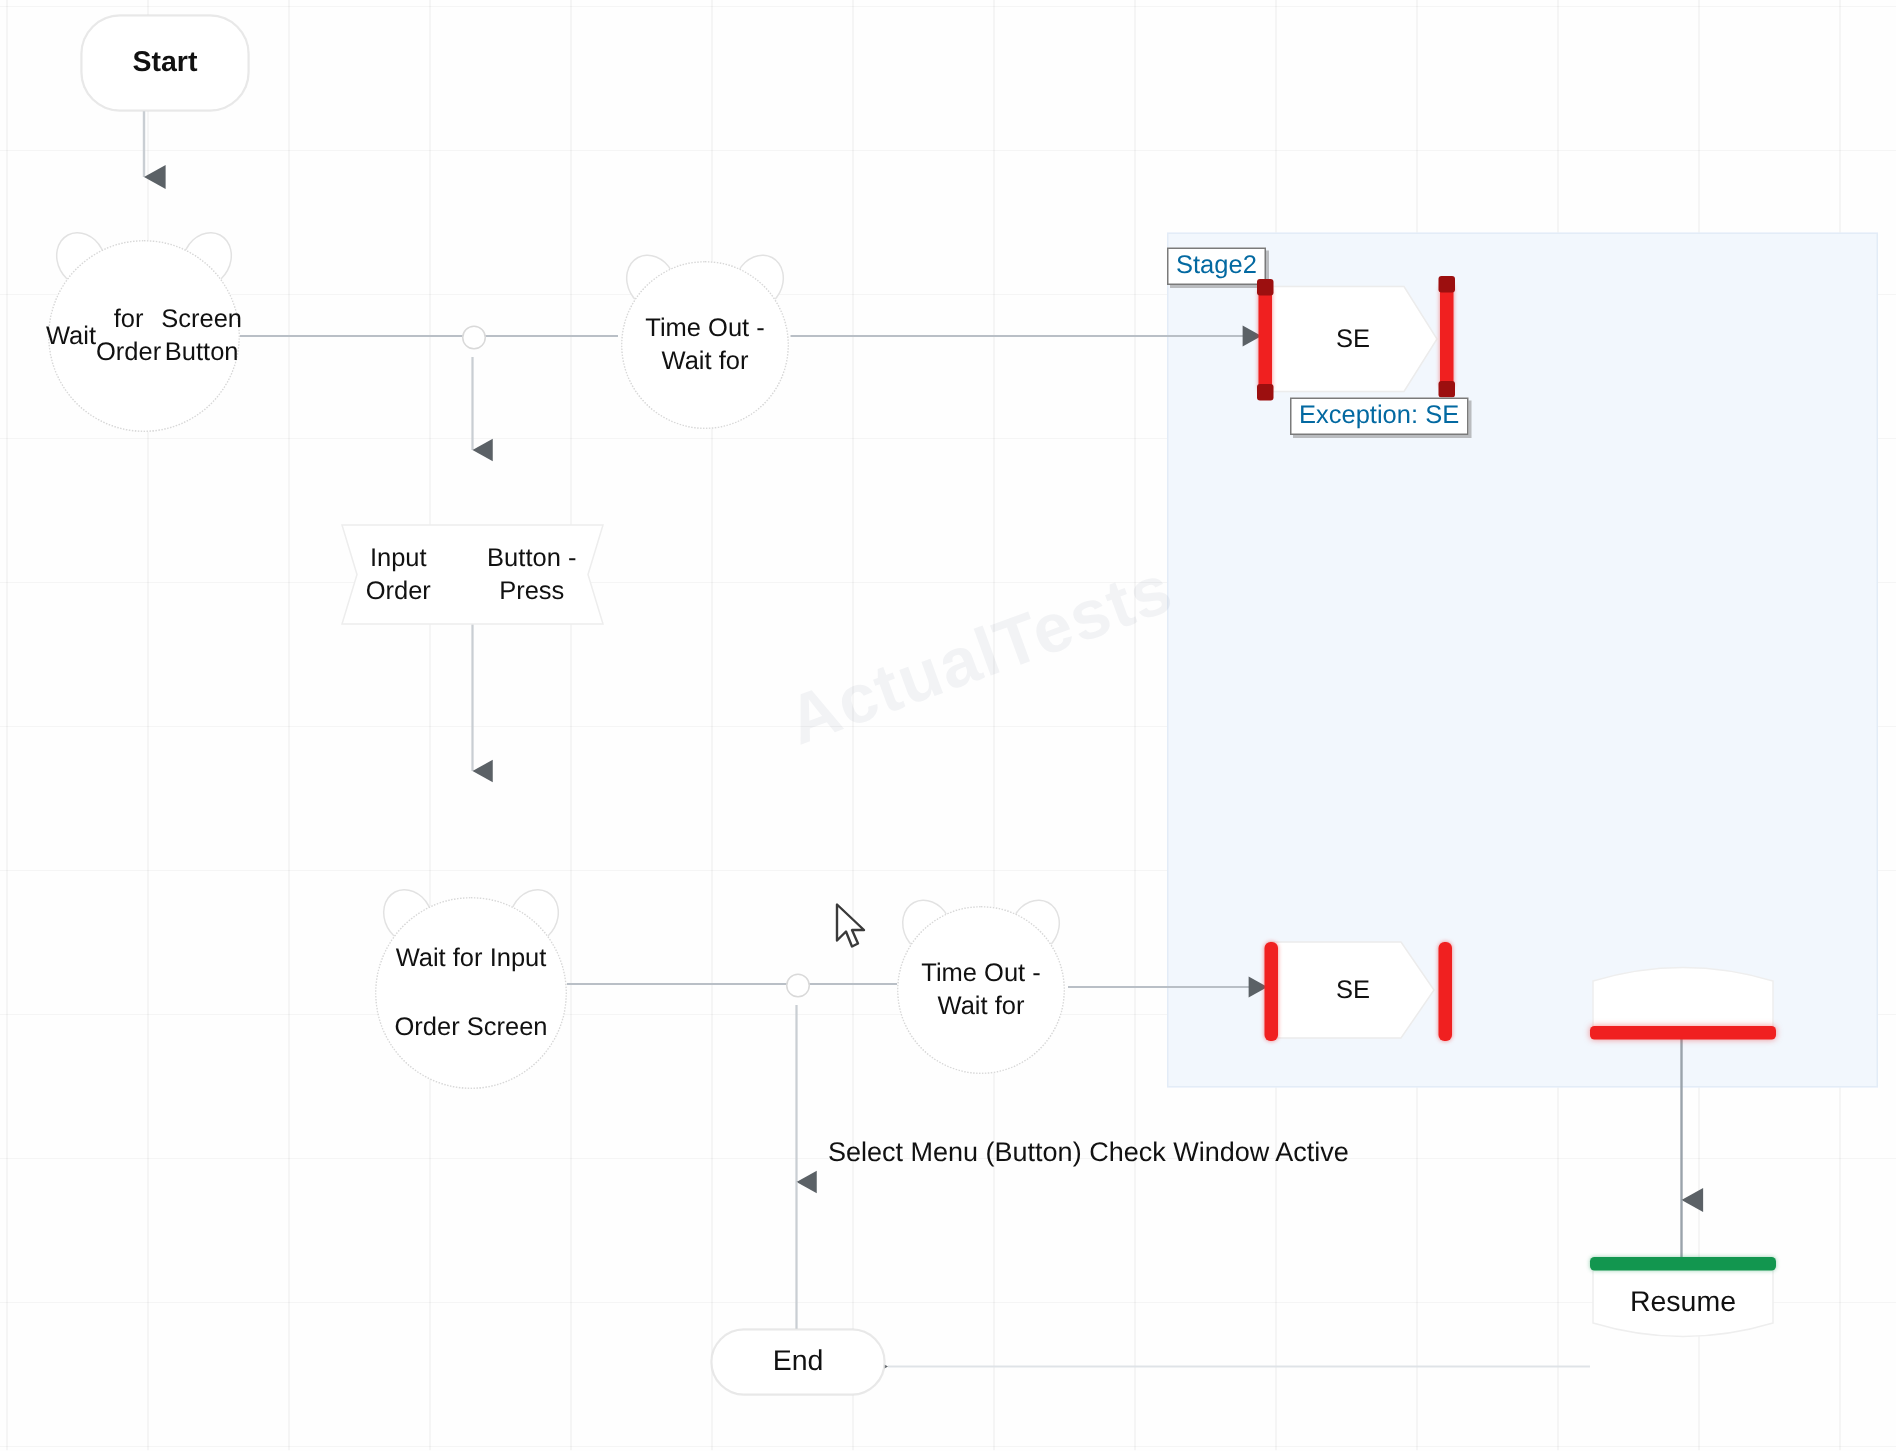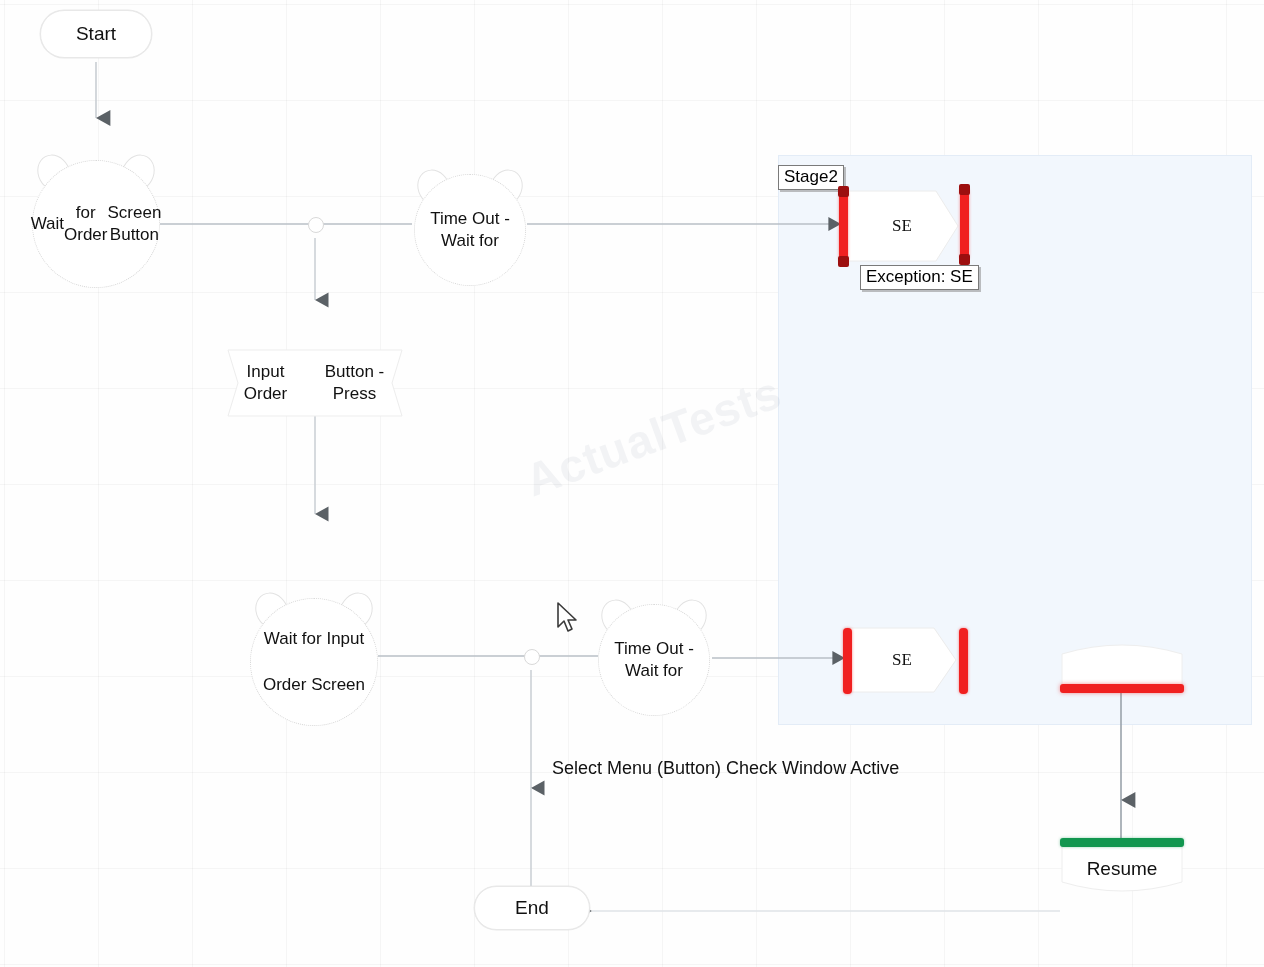--- a/index.html
+++ b/index.html
@@ -41,28 +41,28 @@
     font-size:17px;line-height:1.28;}
   .ear{position:absolute;width:30px;height:36px;border:1px solid #e2e2e2;
     background:#ffffff;border-radius:50%;}
   .ear.l{transform:rotate(-28deg);}
   .ear.r{transform:rotate(28deg);}
 
   
   .action-box{background:#ffffff;font-size:17px;line-height:1.3;}
 
   
-  .se-block{background:#ffffff;border:1px solid #ececec;font-size:17px;font-family:Liberation Serif, serif;}
+  .se-block{background:#ffffff;border:1px solid #ececec;font-size:17px;}
   .handle-bar{position:absolute;width:9px;background:#f02020;border-radius:4px;
     box-shadow:0 0 3px rgba(240,32,32,0.55);}
   .handle-sq{position:absolute;width:11px;height:11px;background:#9c0f0f;border-radius:2px;}
 
   
   .tag{position:absolute;background:#ffffff;border:1px solid #7a7a7a;
-    font-size:17px;color:#000000;padding:1px 5px 2px 5px;white-space:nowrap;
+    font-size:17px;color:#0369a1;padding:1px 5px 2px 5px;white-space:nowrap;
     box-shadow:2px 2px 0 rgba(140,140,140,0.55);}
 
   
   .bar-node{position:absolute;background:#ffffff;font-size:19px;}
   .topbar{position:absolute;height:9px;border-radius:3px;}
 
   
   .junction{position:absolute;width:14px;height:14px;border:1px solid #d9d9d9;
     border-radius:50%;background:#ffffff;}
 
@@ -110,21 +110,21 @@
 
     <line x1="531" y1="670" x2="531" y2="788" stroke="#c9ced3" stroke-width="1.5" marker-end="url(#arrowDown)"></line>
     <line x1="531" y1="788" x2="531" y2="886" stroke="#c9ced3" stroke-width="1.5"></line>
 
     <line x1="1121" y1="692" x2="1121" y2="800" stroke="#9aa3ab" stroke-width="1.6" marker-end="url(#arrowDown)"></line>
     <line x1="1121" y1="800" x2="1121" y2="878" stroke="#9aa3ab" stroke-width="1.6"></line>
 
     <line x1="1060" y1="911" x2="592" y2="911" stroke="#dfe3e7" stroke-width="1.4" marker-end="url(#arrowLeft)"></line>
   </svg>
 
-  <div class="node terminator" style="left:40px;top:10px;width:112px;height:48px;">
+  <div class="node terminator" style="left:54px;top:10px;width:112px;height:64px;font-weight:bold;">
     <span>Start</span>
   </div>
 
   <div style="position:absolute;left:32px;top:160px;width:128px;height:128px;">
     <div class="ear l" style="left:6px;top:-6px;"></div>
     <div class="ear r" style="right:6px;top:-6px;"></div>
     <div class="node circle-node" style="left:0;top:0;width:128px;height:128px;flex-direction:row;">
       <span>Wait</span>
       <span>for Order</span>
       <span>Screen Button</span>

